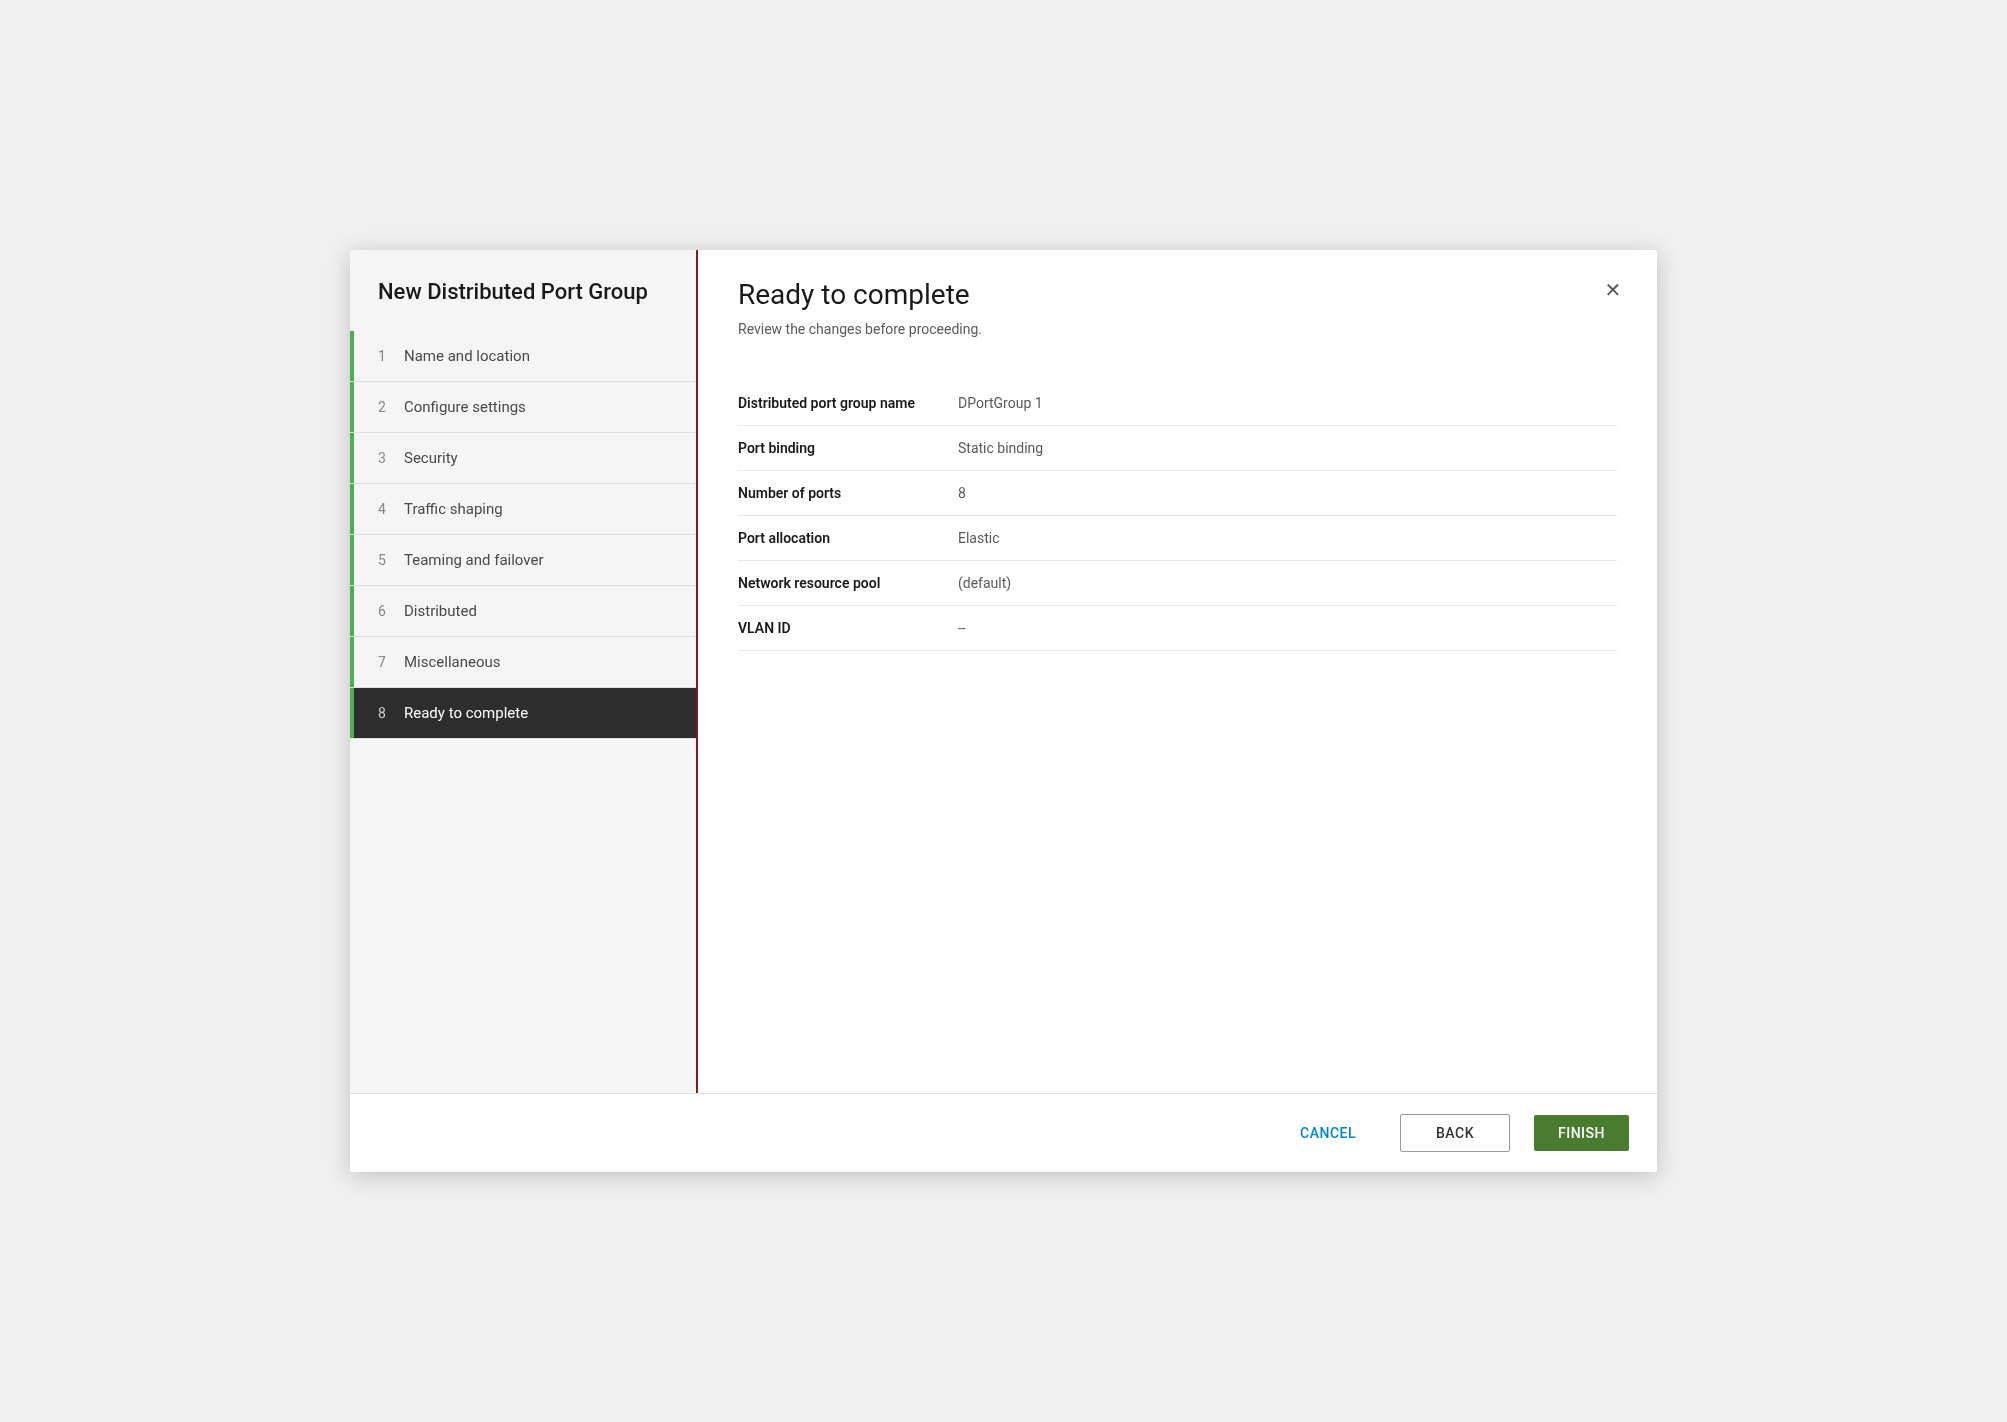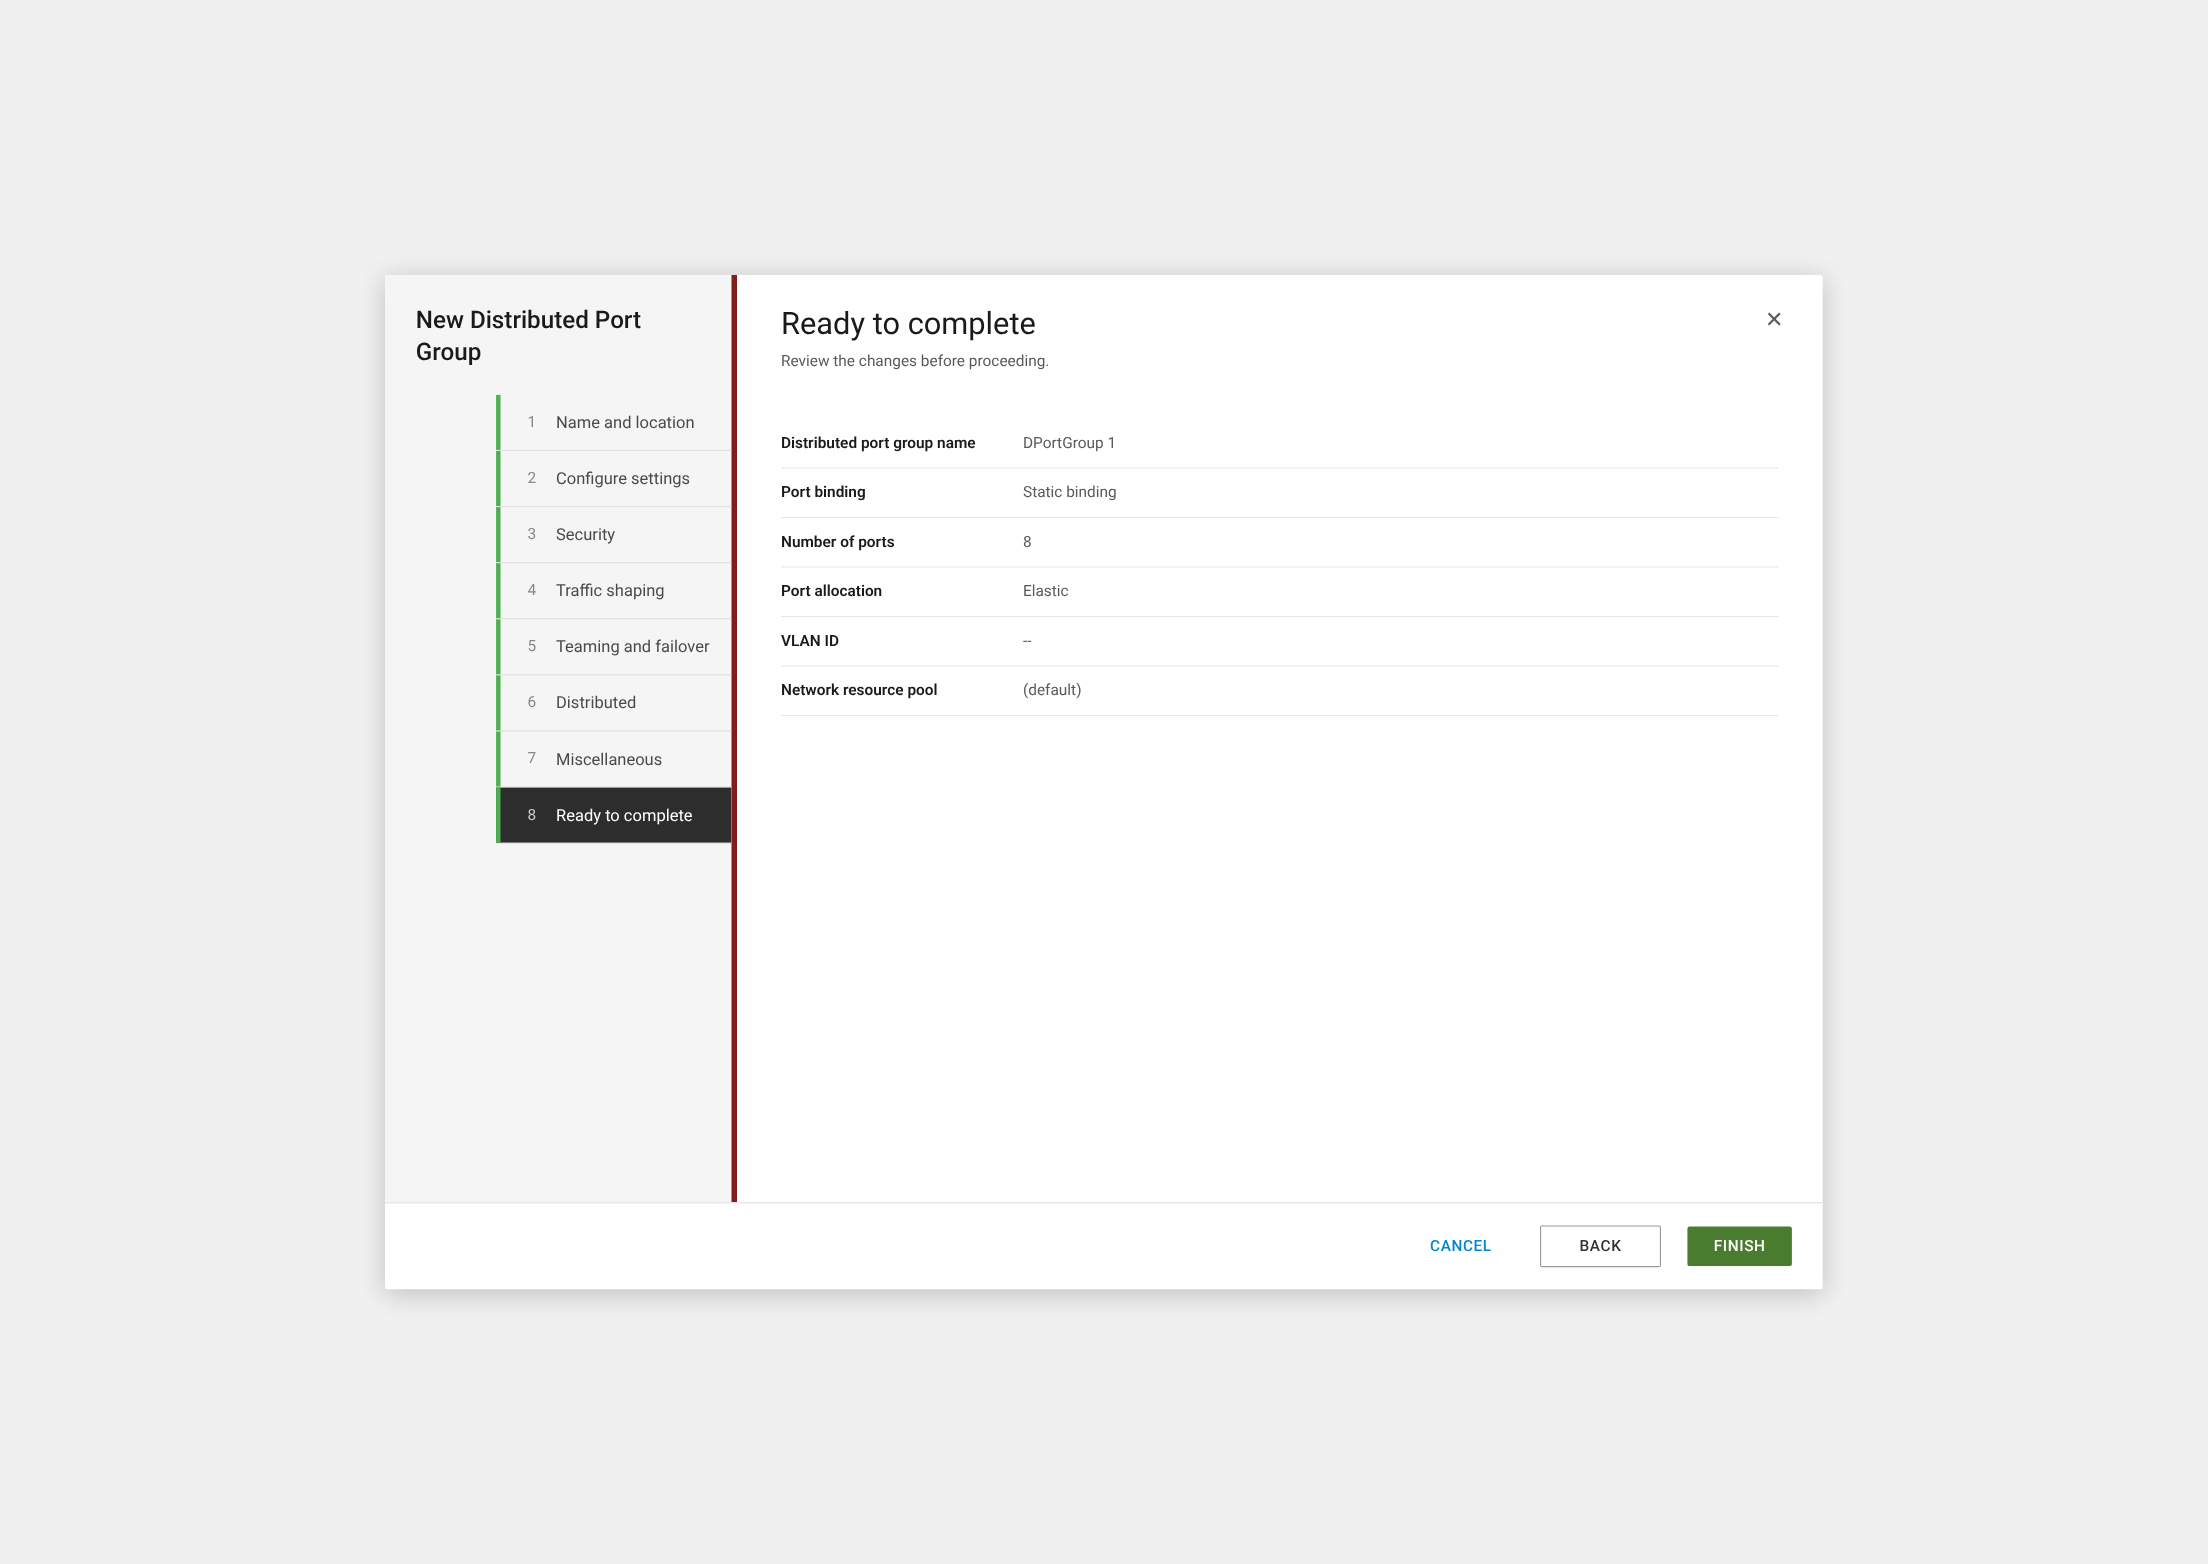--- a/index.html
+++ b/index.html
@@ -30,28 +30,27 @@
     }
 
     .dialog-body {
       display: flex;
       flex: 1;
       overflow: hidden;
     }
 
     
     .sidebar {
-      width: 320px;
+      width: 348px;
       background: #f5f5f5;
       flex-shrink: 0;
       display: flex;
       flex-direction: column;
-      border-right: 5px solid #7f1d1d;
+      border-right: 2px solid #7f1d1d;
       overflow-y: auto;
-      align-items: flex-end;
     }
 
     .sidebar-title {
       padding: 28px 28px 24px 28px;
       font-size: 22px;
       font-weight: 500;
       color: #1a1a1a;
       line-height: 1.3;
     }
 
@@ -307,26 +306,26 @@
     </tr>
               <tr>
       <td>Number of ports</td>
       <td>8</td>
     </tr>
               <tr>
       <td>Port allocation</td>
       <td>Elastic</td>
     </tr>
               <tr>
+      <td>Network resource pool</td>
+      <td>(default)</td>
+    </tr>
+              <tr>
       <td>VLAN ID</td>
       <td>--</td>
-    </tr>
-              <tr>
-      <td>Network resource pool</td>
-      <td>(default)</td>
     </tr>
             </tbody>
         </table>
       </div>
     </div>
   </div>
 
   <div class="dialog-footer">
     <button class="btn-cancel">CANCEL</button>
     <button class="btn-back">BACK</button>

